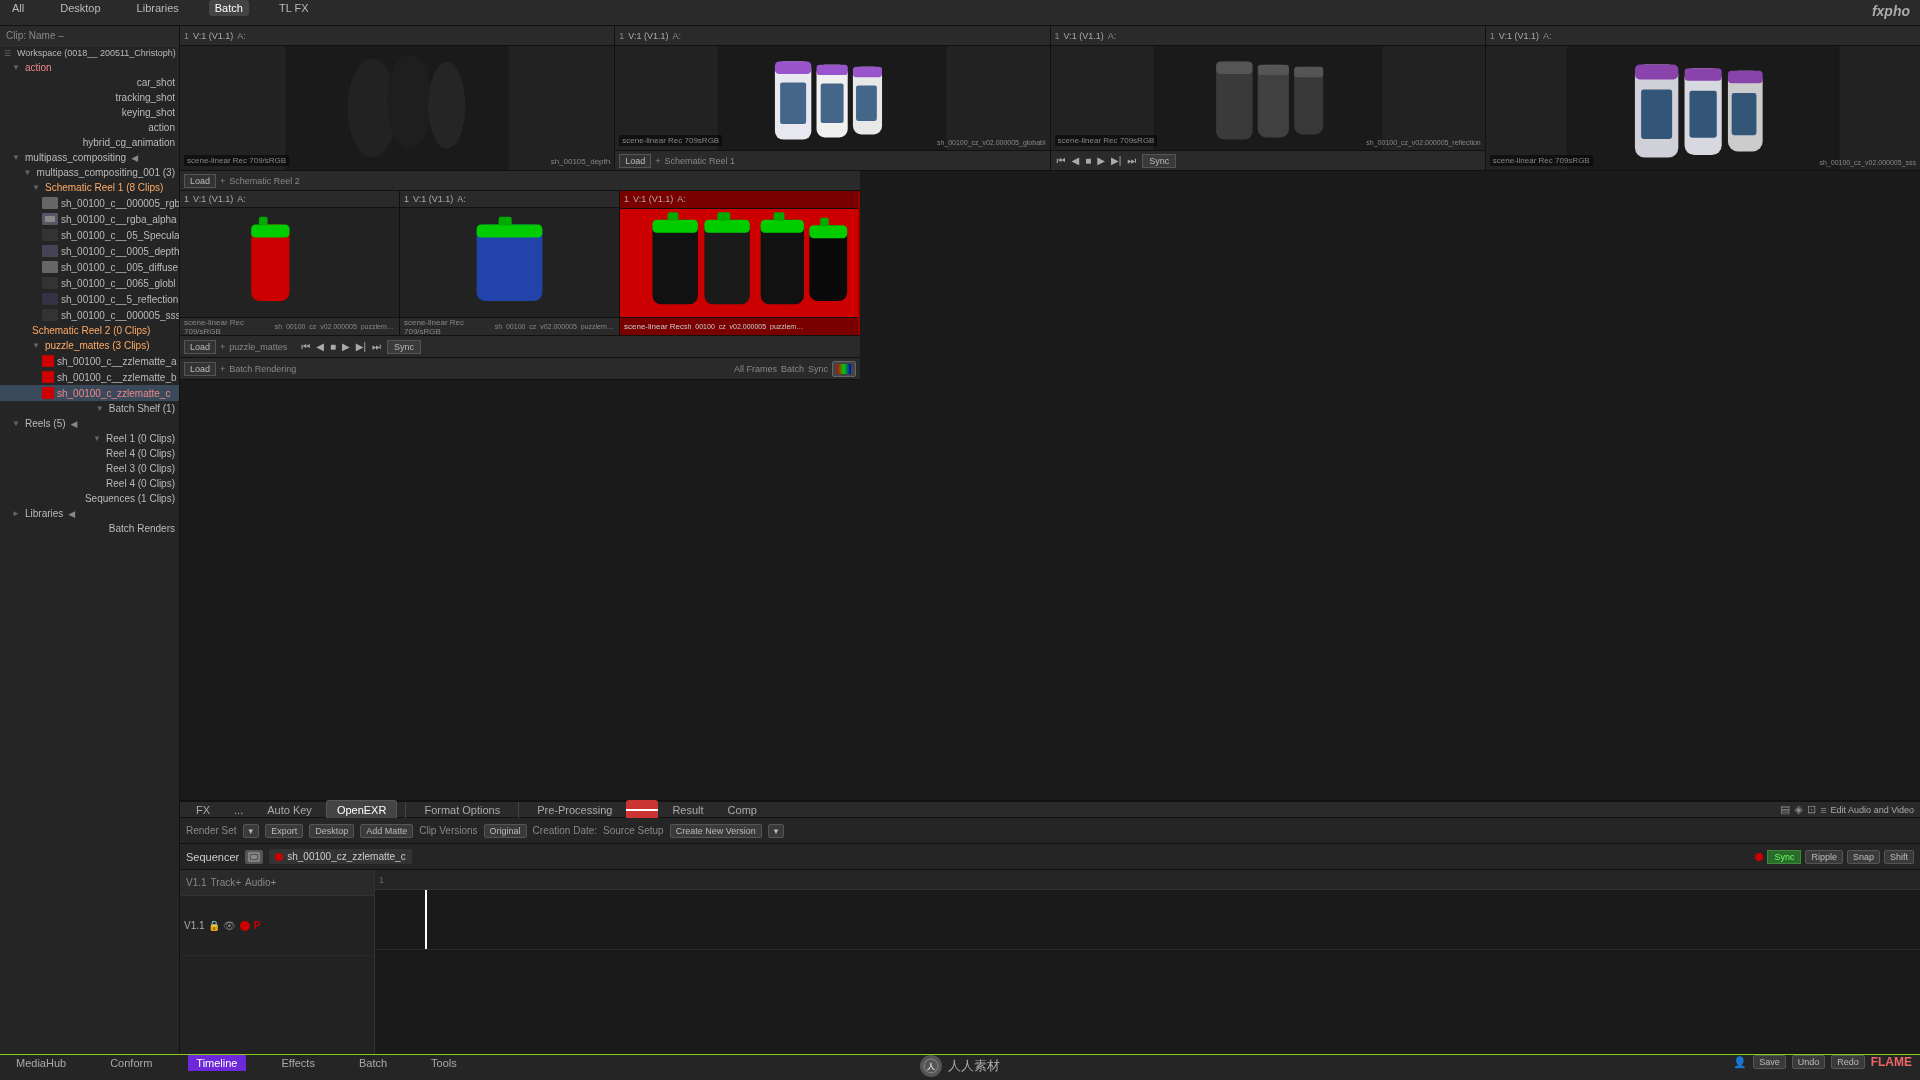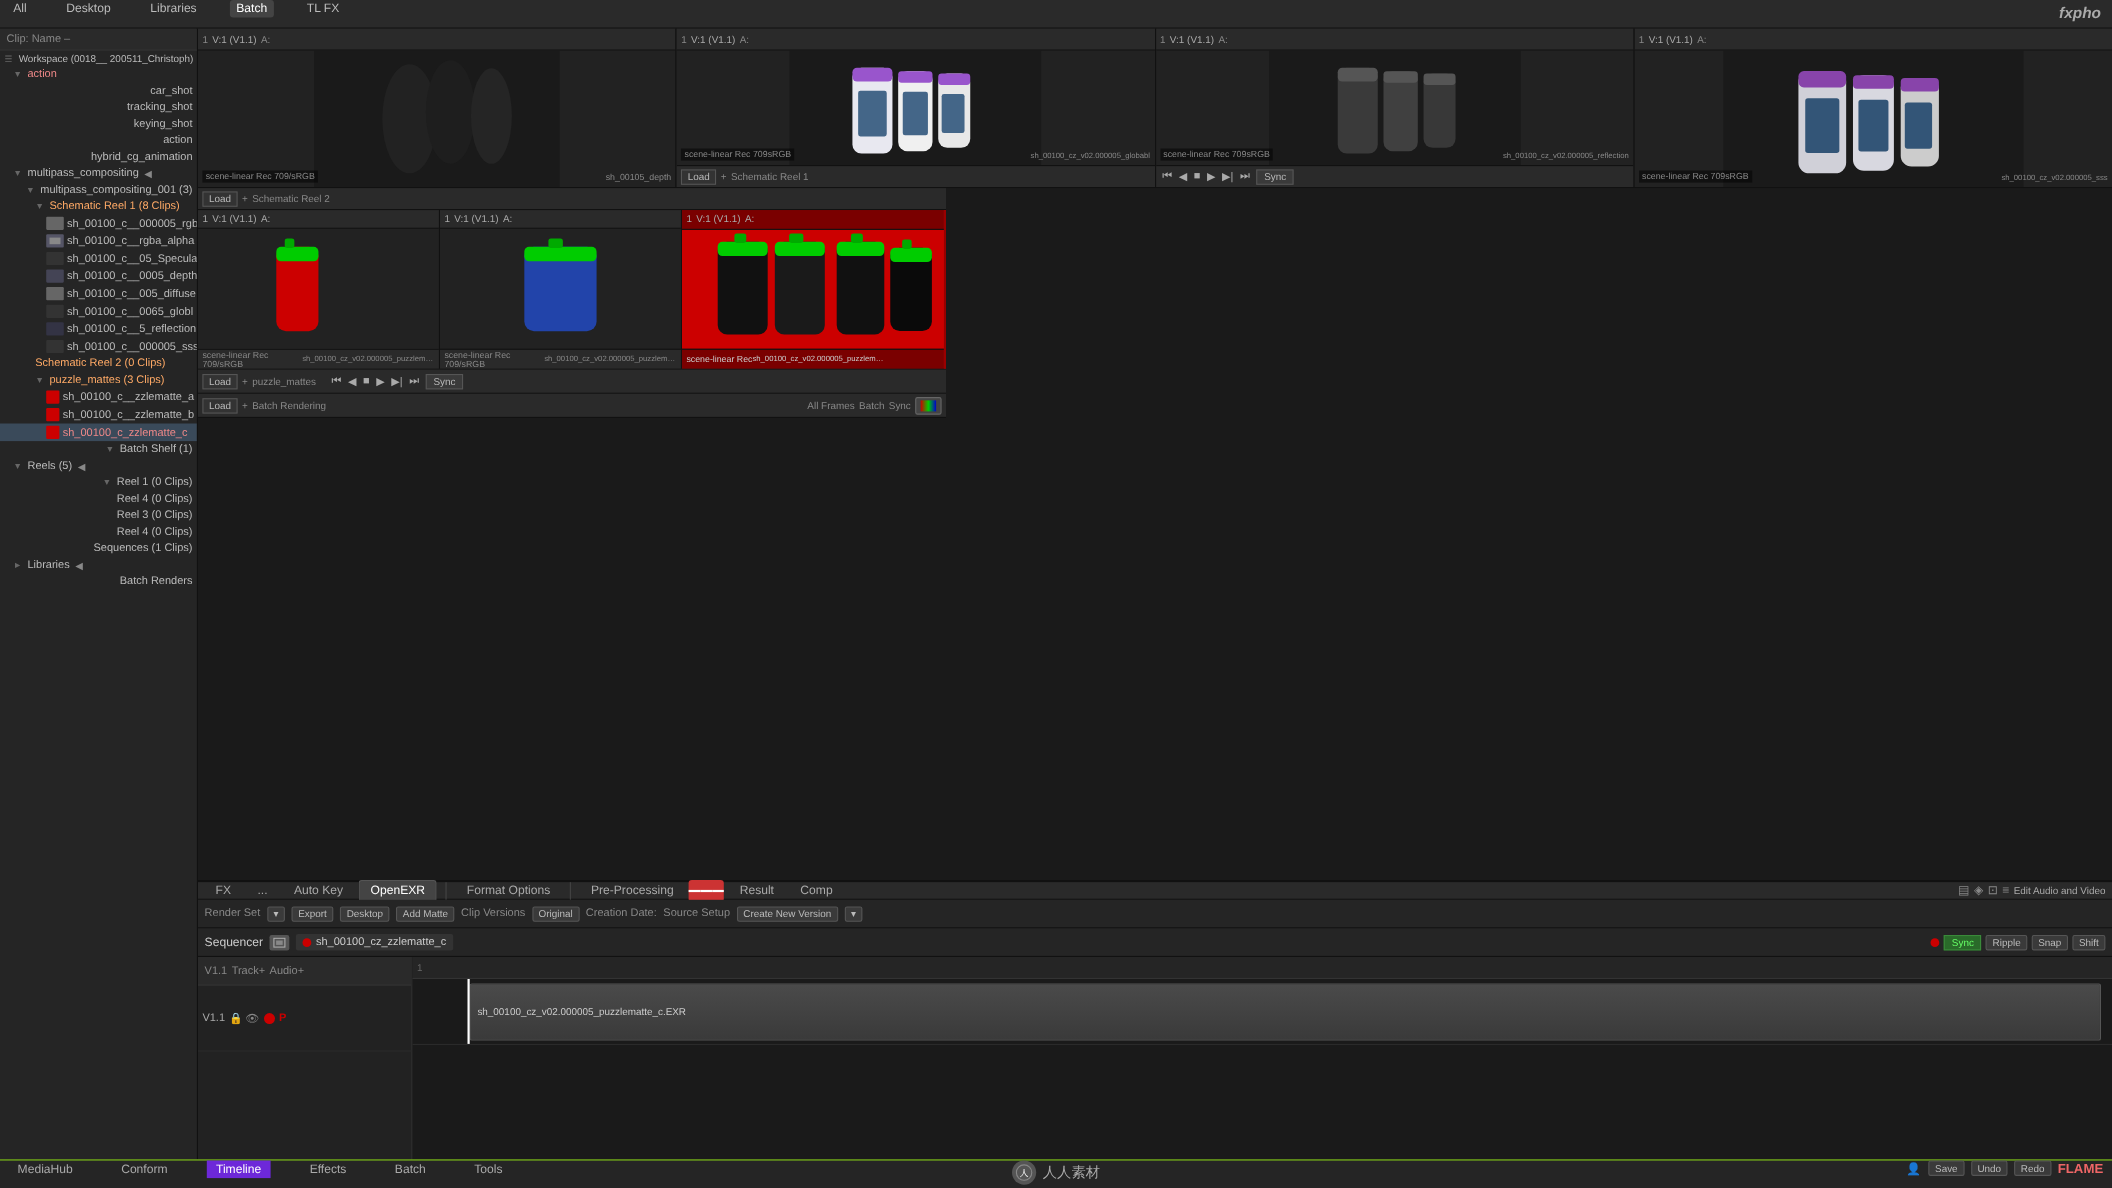--- a/index.html
+++ b/index.html
@@ -989,23 +989,20 @@
         </div>
 
         <div id="seq-timeline">
           <div class="timeline-ruler">
             <span>1</span>
           </div>
           <div class="timeline-track">
 
             <div class="playhead" style="left:50px;"></div>
 
-            <div class="timeline-clip" style="left:52px;right:10px;">
-              <span style="font-size:9px;">sh_00100_cz_v02.000005_puzzlematte_c.EXR</span>
-            </div>
           </div>
         </div>
 
       </div>
 
       <div class="status-bar">
         <span class="status-item">Version+</span>
         <span class="status-item">Track+</span>
         <span class="status-item">Audio+</span>
       </div>

